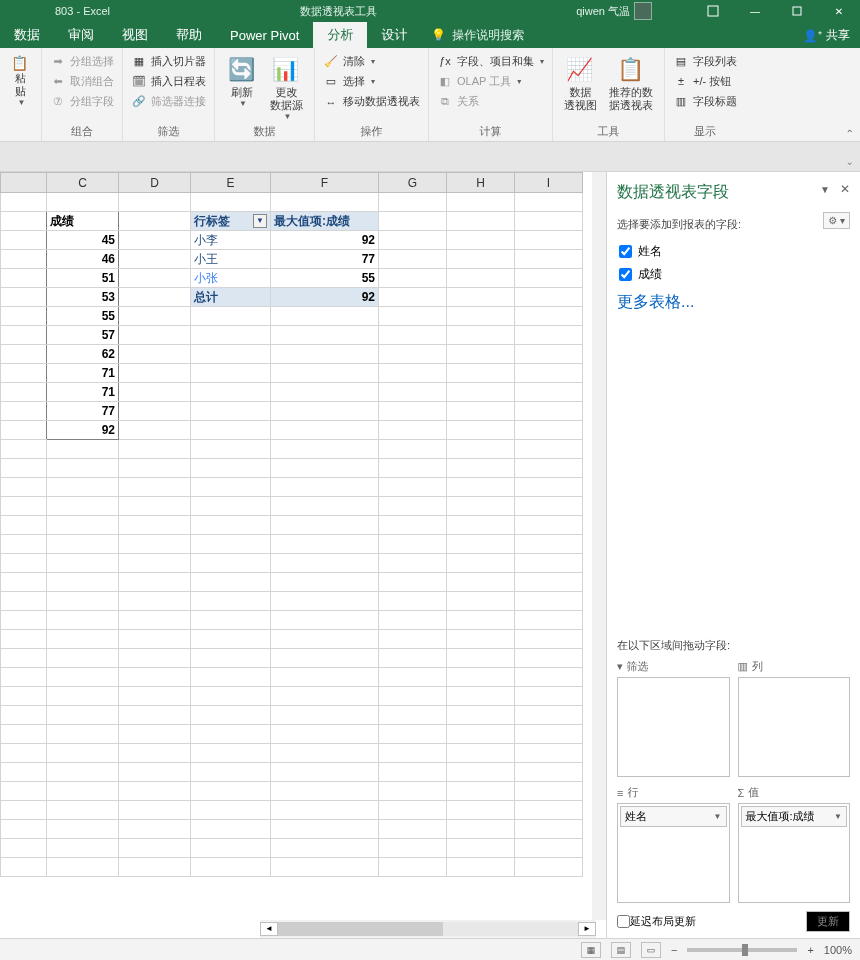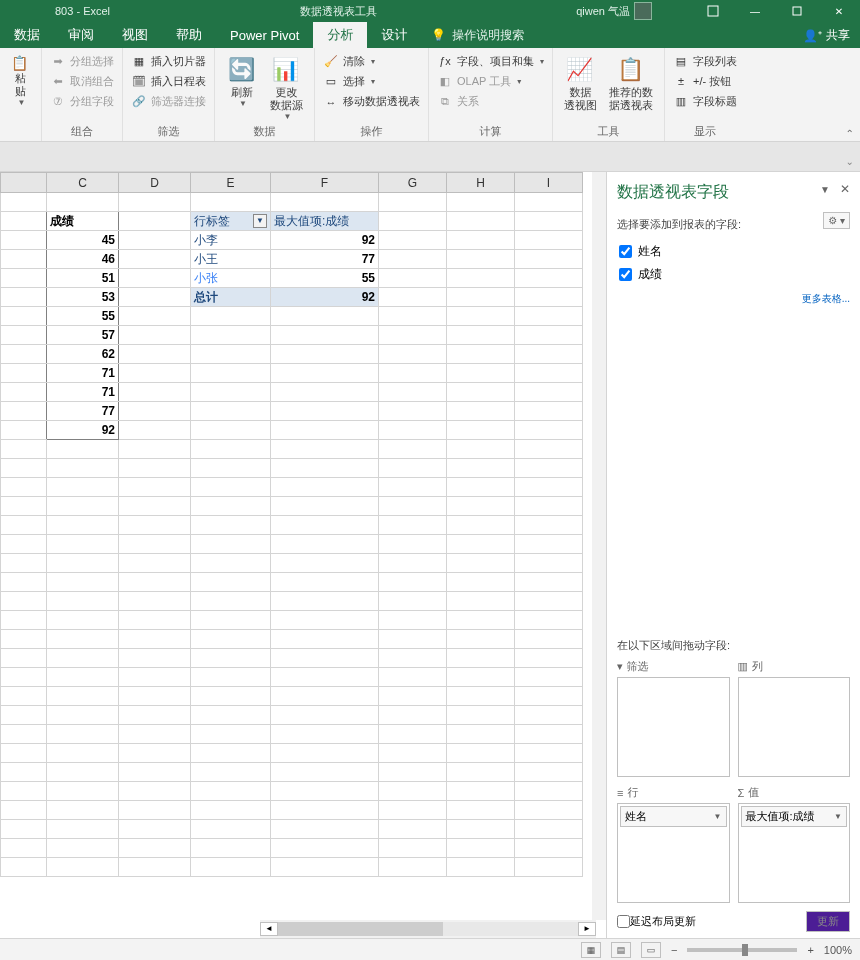--- a/index.html
+++ b/index.html
@@ -99,21 +99,21 @@
     white-space:nowrap;
   }
   table.grid thead th {
     background:#e6e6e6;
     color:#333;
     font-weight:normal;
     text-align:center;
     height:20px;
     border-color:#bdbdbd;
   }
-  .pvt-header { background:#dce6f1 !important; color:#1f497d; }
+  .pvt-header { background:#dce6f1 !important; color:#1f497d;font-weight:bold; }
   .pvt-total { background:#dce6f1 !important; font-weight:bold; }
   .dd-btn { display:inline-block; width:14px; height:14px; border:1px solid #888; background:#f3f3f3; text-align:center; line-height:11px; font-size:8px; float:right; margin-top:1px;}
   .num { text-align:right;font-weight:bold; }
   .hscroll-bar { position:absolute; left:260px; right:10px; bottom:0; height:18px; background:#f1f1f1; display:flex; align-items:center;}
   .hscroll-bar .arrow { width:18px; height:14px; border:1px solid #c0c0c0; background:#fff; text-align:center; font-size:8px; line-height:12px;}
   .hscroll-bar .track { flex:1; height:14px; background:#e8e8e8; position:relative;}
   .hscroll-bar .thumb { position:absolute; left:0; top:0; bottom:0; width:55%; background:#cdcdcd;}
   .vscroll-ind { position:absolute; right:0; top:0; bottom:18px; width:14px; background:#f1f1f1;}
   
   .fieldpane {
@@ -127,30 +127,30 @@
   }
   .fieldpane h2 { font-size:16px; color:#217346; font-weight:normal; }
   .fp-close { position:absolute; right:10px; top:10px; cursor:pointer; color:#666;}
   .fp-gear { position:absolute; right:10px; top:40px; cursor:pointer; color:#666; border:1px solid #c0c0c0; padding:2px 4px; background:#f7f7f7; font-size:10px;}
   .fp-sub { font-size:11px; color:#444; margin-top:14px;}
   .fp-search { margin-top:8px; border:1px solid #c0c0c0; height:22px; display:flex; align-items:center; padding:0 4px;}
   .fp-search input { flex:1; border:none; outline:none; font-size:11px; font-style:italic; color:#888; background:transparent;}
   .fp-fields { margin-top:8px; flex:0 0 auto;}
   .fp-field { display:flex; align-items:center; gap:6px; font-size:12px; padding:3px 2px; cursor:pointer;}
   .fp-field input { width:13px; height:13px;}
-  .fp-more { color:#0563c1; font-size:10px; margin-top:6px; cursor:pointer;text-align:right;}
+  .fp-more { color:#0563c1; font-size:16px; margin-top:6px; cursor:pointer;}
   .fp-spacer { flex:1; }
   .fp-areas-label { font-size:11px; color:#444; margin-top:10px; margin-bottom:6px;}
   .fp-areas { display:grid; grid-template-columns:1fr 1fr; grid-template-rows:auto auto; gap:8px;}
   .fp-area { }
   .fp-area .hdr { font-size:11px; color:#666; display:flex; align-items:center; gap:4px; padding-bottom:3px;}
   .fp-area .box { border:1px solid #c0c0c0; min-height:80px; background:#fff; padding:2px;}
   .fp-chip { border:1px solid #c0c0c0; background:#f7f7f7; font-size:11px; padding:2px 4px; display:flex; justify-content:space-between; align-items:center; cursor:pointer;}
   .fp-bottom { display:flex; align-items:center; justify-content:space-between; margin-top:8px; font-size:11px;}
-  .fp-bottom .upd-btn { border:1px solid #c0c0c0; padding:2px 10px; color:#888; background:#4c1d95;}
+  .fp-bottom .upd-btn { border:1px solid #c0c0c0; padding:2px 10px; color:#888; background:#000000;}
   
   .statusbar {
     height:22px;
     background:#f3f3f3;
     border-top:1px solid #d4d4d4;
     display:flex;
     align-items:center;
     justify-content:flex-end;
     padding:0 8px;
     gap:10px;

